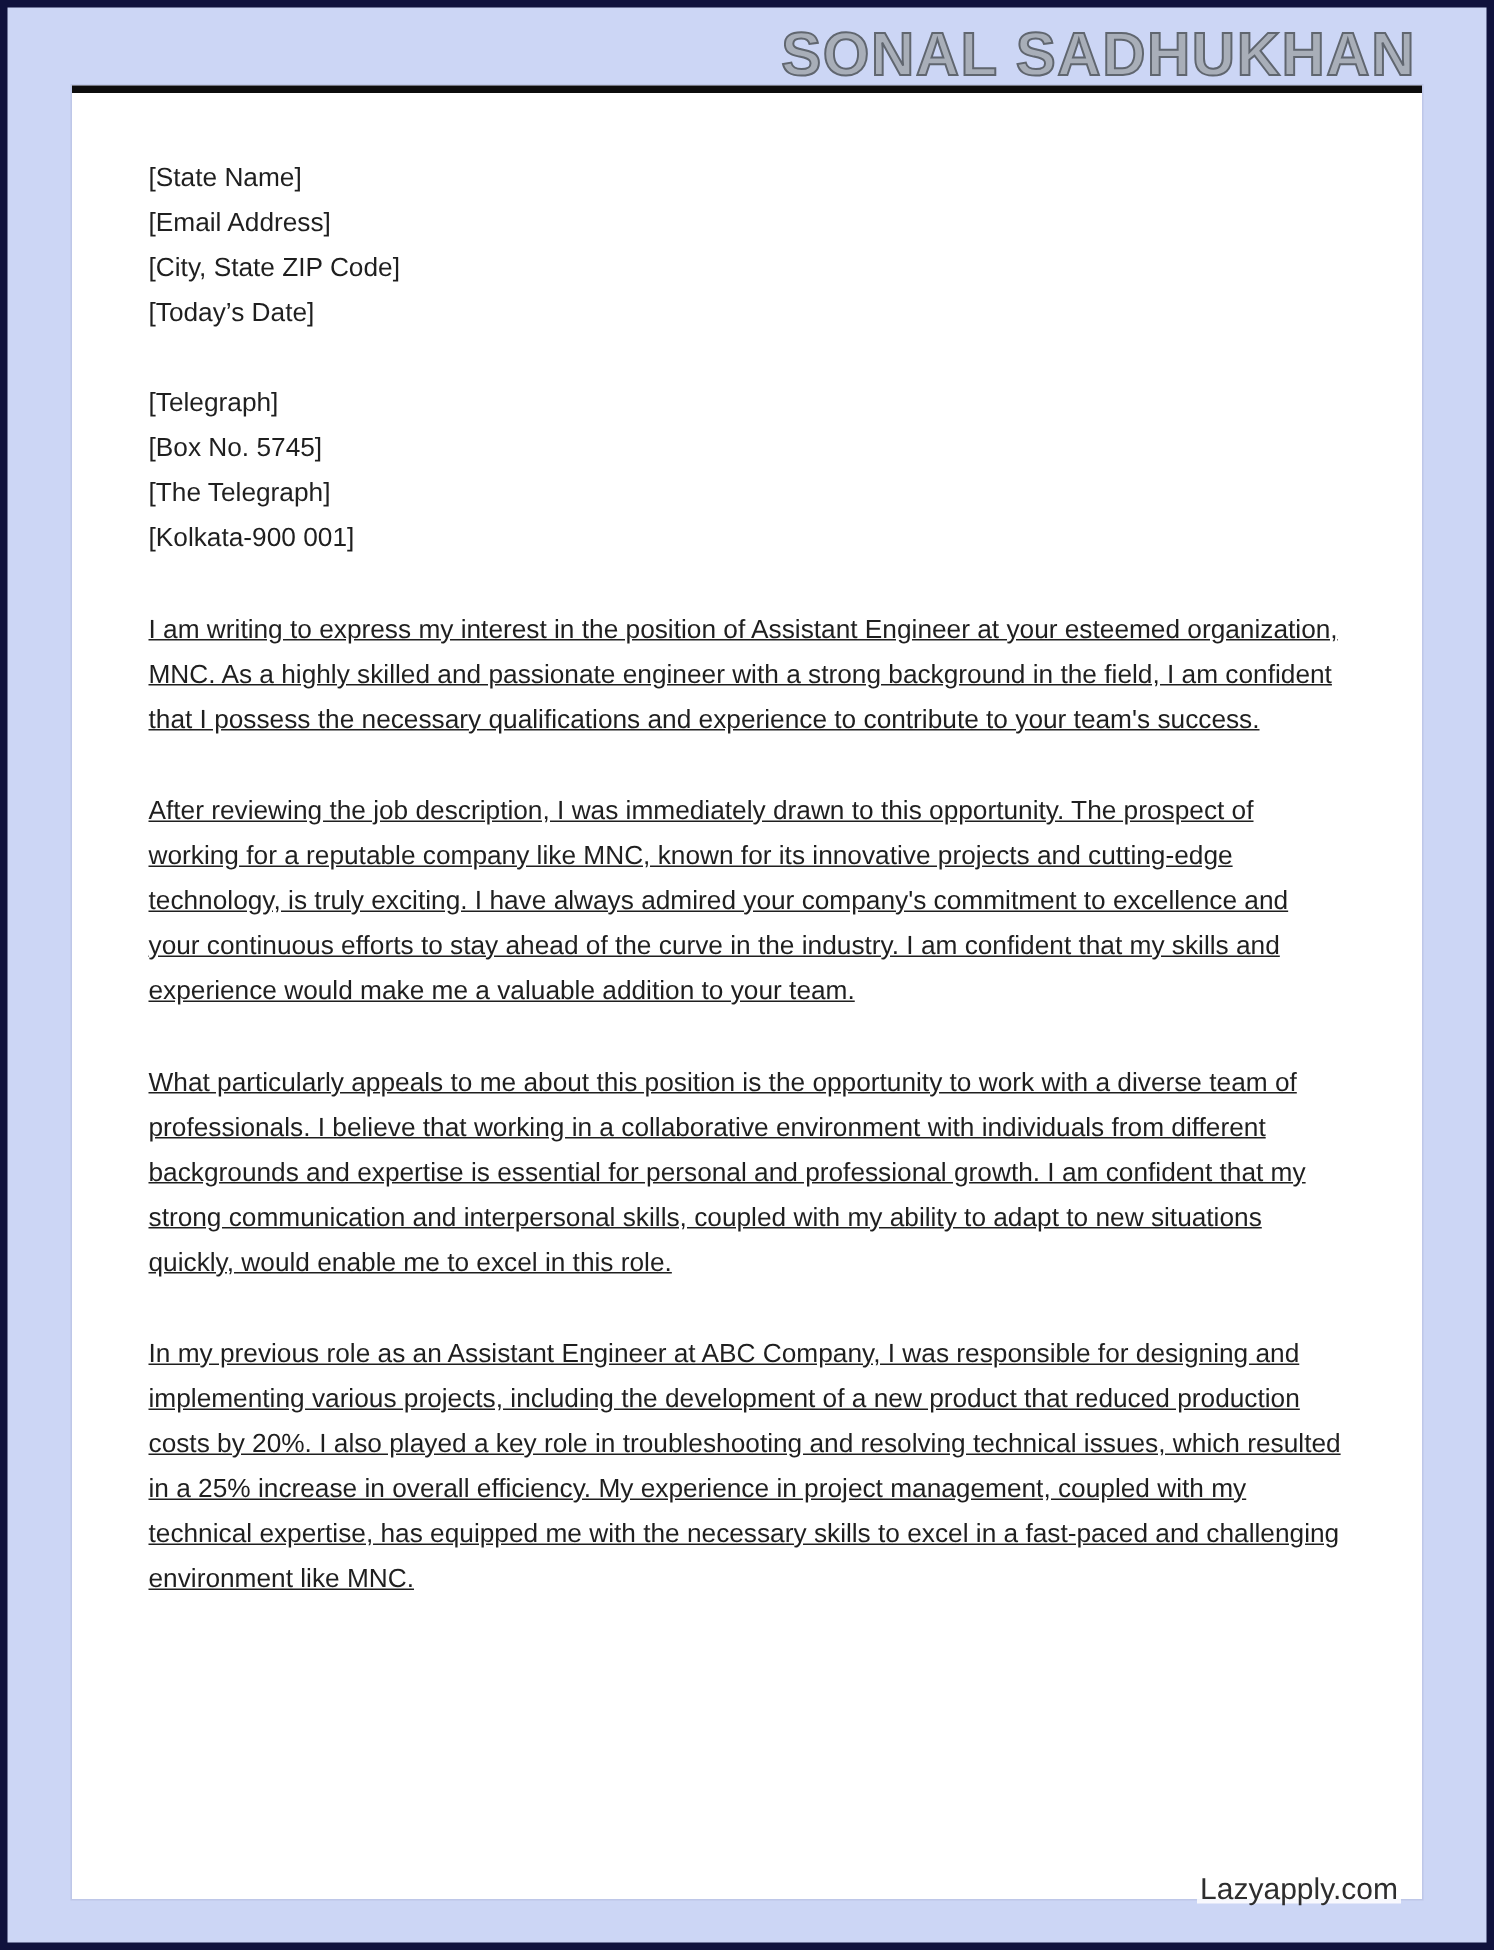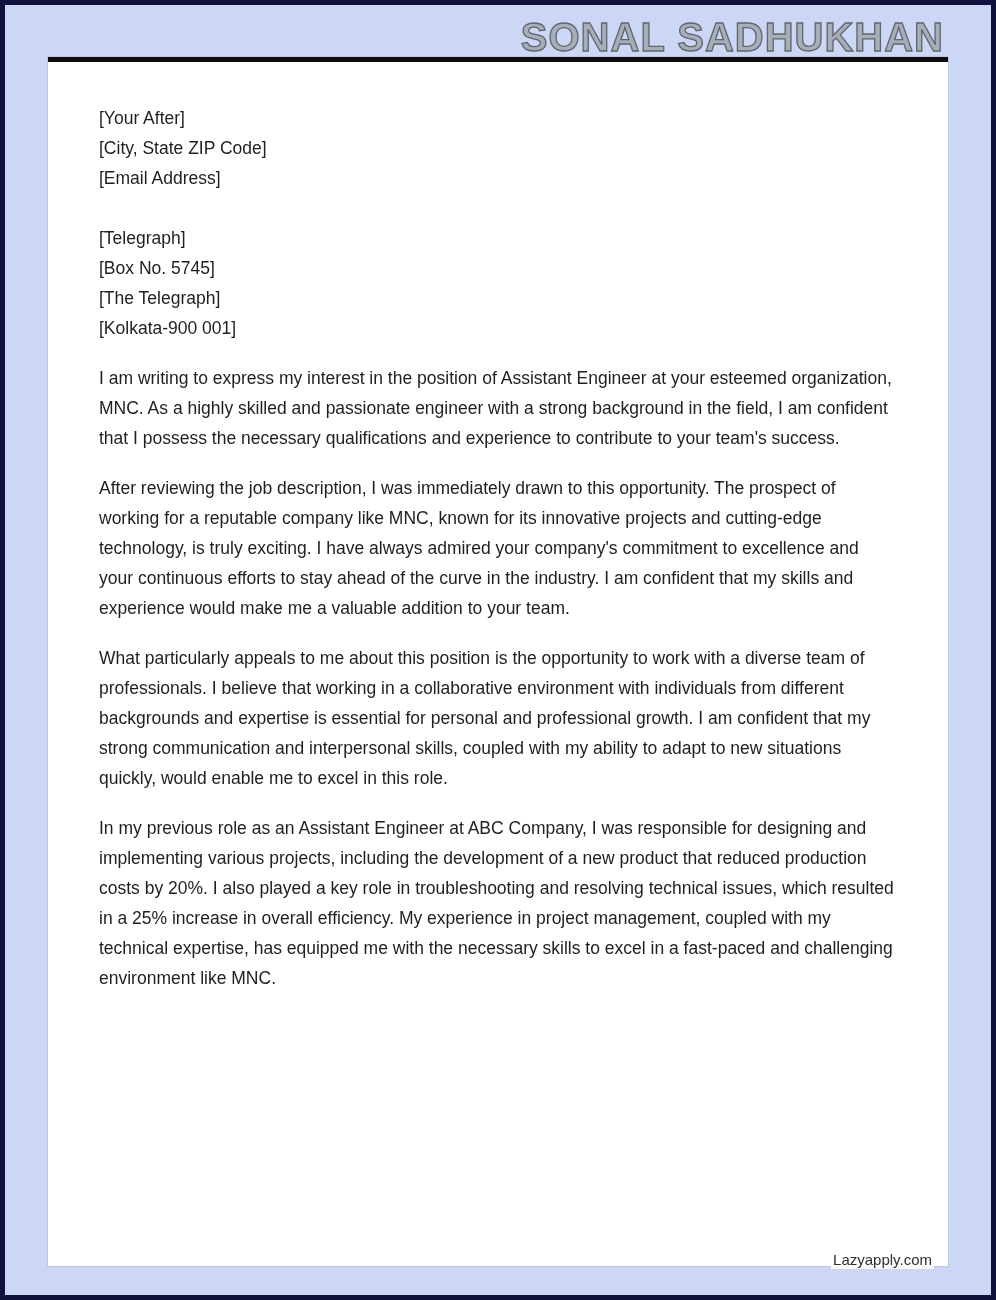--- a/index.html
+++ b/index.html
@@ -54,49 +54,50 @@
   }
   .letter {
     padding: 41px 54px 0 51px;
     color: #1f1f1f;
     font-size: 17.5px;
     line-height: 30px;
   }
   .block { margin: 0; }
   .block-gap { margin-top: 30px; }
   .line { white-space: pre-wrap; }
-  .para { margin-top: 20px; text-align: left; }
+  .para { margin-top: 31px; text-align: left; text-decoration: underline; }
   .watermark {
     position: absolute;
     right: 57px;
     top: 1246px;
-    font-size: 15px;
+    font-size: 20px;
     color: #2e2e2e;
     background: rgba(255,255,255,0.85);
     padding: 0 2px;
     line-height: 18px;
   }
 </style>
 </head>
 <body>
 
 <div class="viewport">
   <div class="canvas">
 
     <div class="header-strip">
       <div class="brand-title">SONAL SADHUKHAN</div>
     </div>
 
     <div class="page">
       <div class="letter">
 
         <div class="block">
-          <div class="line">[Your After]</div>
+          <div class="line">[State Name]</div>
+          <div class="line">[Email Address]</div>
           <div class="line">[City, State ZIP Code]</div>
-          <div class="line">[Email Address]</div>
+          <div class="line">[Today’s Date]</div>
         </div>
 
         <div class="block block-gap">
           <div class="line">[Telegraph]</div>
           <div class="line">[Box No. 5745]</div>
           <div class="line">[The Telegraph]</div>
           <div class="line">[Kolkata-900 001]</div>
         </div>
 
 

